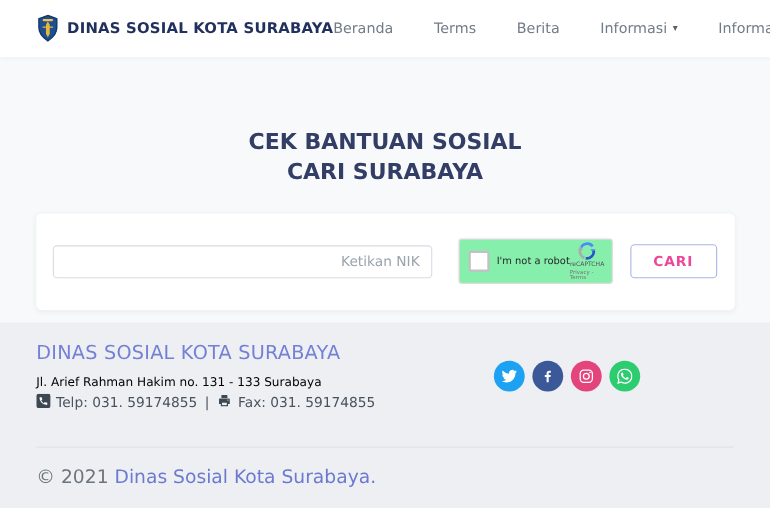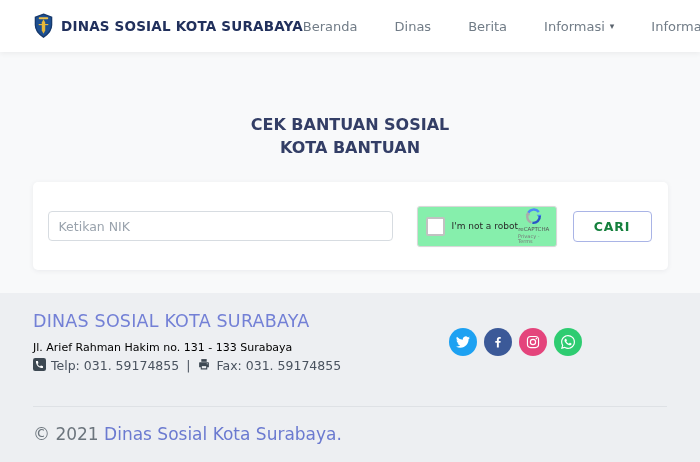--- a/index.html
+++ b/index.html
@@ -13,44 +13,44 @@
     box-shadow:0 2px 5px rgba(0,0,0,0.05);
   }
   .brand { display:flex; align-items:center; gap:7px; cursor:pointer; }
   .brand-title { font-size:13.5px; font-weight:bold; color:#21305c; letter-spacing:0.2px; white-space:nowrap; }
   .nav { display:flex; align-items:center; gap:37px; margin-left:auto; }
   .nav-item { font-size:13px; color:#717c87; cursor:pointer; white-space:nowrap; display:flex; align-items:center; gap:5px; }
   .caret { font-size:9px; color:#5a636d; line-height:1; }
 
   
   .hero { height:241px; background:#f8f9fa; padding-top:62px; }
-  .hero-title { text-align:center; font-size:16px; font-weight:600; color:#333e66; line-height:1.42; }
+  .hero-title { text-align:center; font-size:20px; font-weight:600; color:#333e66; line-height:1.42; }
   .card {
     width:635px; height:88px; margin:23px auto 0; background:#fff;
     border-radius:5px; box-shadow:0 1px 5px rgba(60,70,90,0.08);
     display:flex; align-items:center; padding:0 16px 0 15px;
   }
   .nik-input {
     width:345px; height:30px; border:1px solid #d7dce1; border-radius:4px;
-    padding:12px 10px; font-size:12.5px; color:#49525e; outline:none; font-family:inherit;
+    padding:12px 10px; font-size:12.5px; color:#49525e; outline:none; font-family:inherit;text-align:right;
   }
   .nik-input::placeholder { color:#9aa3ad; }
   .recaptcha {
     margin-left:auto; width:140px; height:41px; background:#86efac;
     border:1px solid #d8d8d8; border-radius:3px; display:flex; align-items:center;
     padding:0 6px 0 8px; box-shadow:0 0 2px rgba(0,0,0,0.05);
   }
   .rc-checkbox { width:19px; height:19px; background:#fff; border:2px solid #c1c1c1; border-radius:2px; cursor:pointer; flex:none; }
   .rc-label { font-size:9px; color:#282828; margin-left:7px; white-space:nowrap; }
   .rc-right { margin-left:auto; display:flex; flex-direction:column; align-items:center; line-height:1; }
   .rc-brand { font-size:5.5px; color:#555; margin-top:2px; }
   .rc-links { font-size:5px; color:#777; margin-top:1.5px; }
   .cari-btn {
     margin-left:16px; width:79px; height:31px; background:#fff;
-    border:1px solid #a9b4e6; border-radius:4px; color:#15803d;
+    border:1px solid #a9b4e6; border-radius:4px; color:#ec4899;
     font-size:12.5px; font-weight:bold; letter-spacing:0.8px; cursor:pointer; font-family:inherit;
   }
 
   
   .footer { height:169px; background:#edeff2; padding:18px 33px 0; }
   .footer-top { display:flex; }
   .footer-title { font-size:17.5px; font-weight:400; color:#7380d6; letter-spacing:0.2px; }
   .footer-address { font-size:11px; color:#000000; margin-top:10px; }
   .footer-contact { font-size:12.5px; color:#49525e; margin-top:4px; display:flex; gap:5px; }
   .footer-contact .sep { color:#49525e; margin:0 2px; }
@@ -79,40 +79,40 @@
       <path d="M6 12 h10" stroke="#e8b83a" stroke-width="1.2"></path>
     </svg>
     <span class="brand-title">DINAS SOSIAL KOTA SURABAYA</span>
   </div>
 
   <div class="nav">
     <span class="nav-item">
         <span>Beranda</span>
       </span>
     <span class="nav-item">
-        <span>Dinas</span>
+        <span>Terms</span>
       </span>
     <span class="nav-item">
         <span>Berita</span>
       </span>
     <span class="nav-item">
       <span>Informasi</span>
       <span class="caret">▾</span>
     </span>
     <span class="nav-item">
         <span>Informasi</span>
       </span>
 
   </div>
 </div>
 
 <div class="hero">
   <div class="hero-title">
     <div>CEK BANTUAN SOSIAL</div>
-    <div>KOTA BANTUAN</div>
+    <div>CARI SURABAYA</div>
   </div>
 
   <div class="card">
     <input class="nik-input" type="text" placeholder="Ketikan NIK" style="">
 
     <div class="recaptcha">
       <div class="rc-checkbox"></div>
       <span class="rc-label">I'm not a robot</span>
       <div class="rc-right">
         <svg width="17" height="17" viewBox="0 0 64 64">

